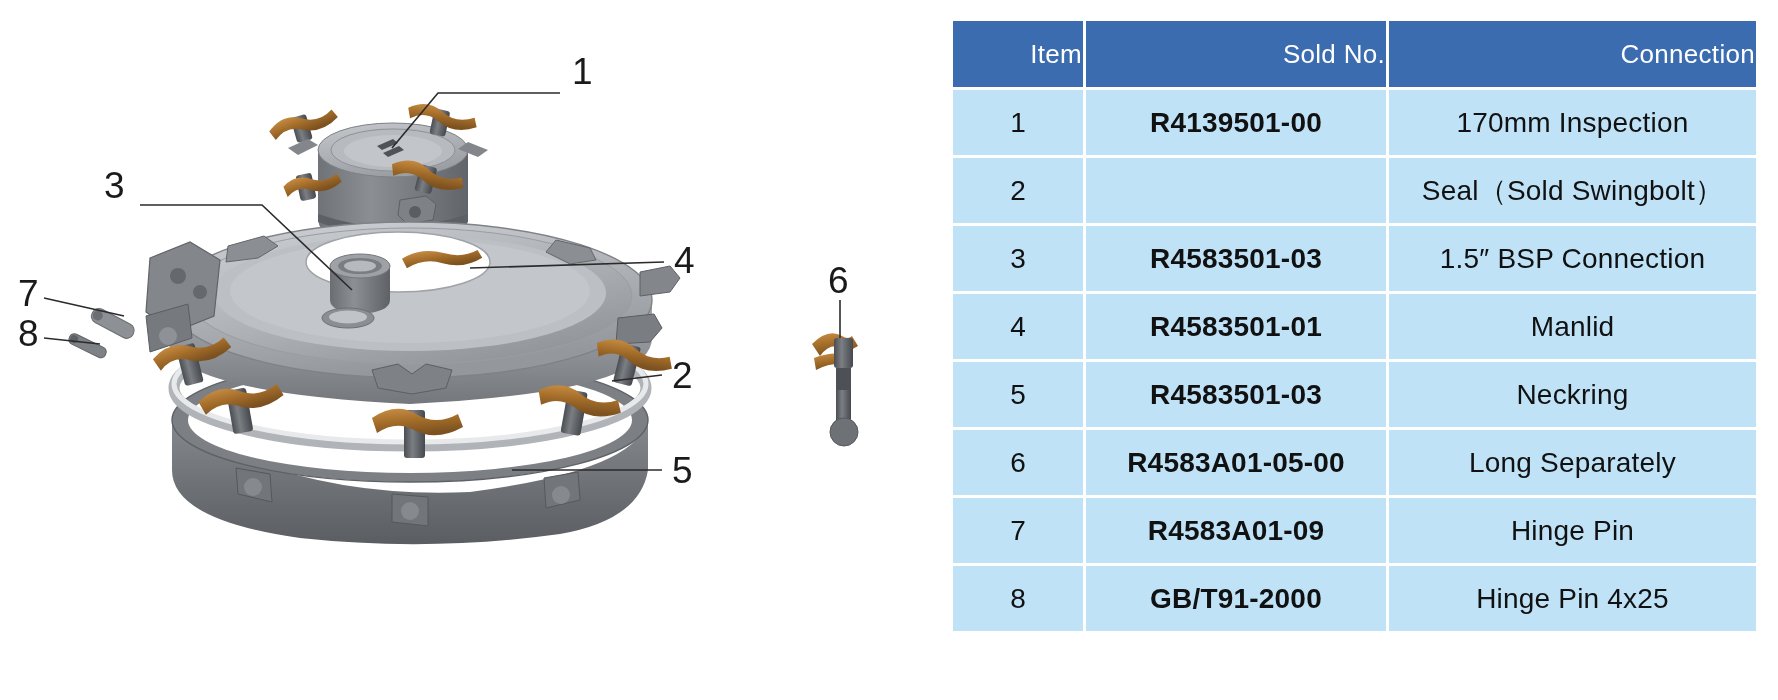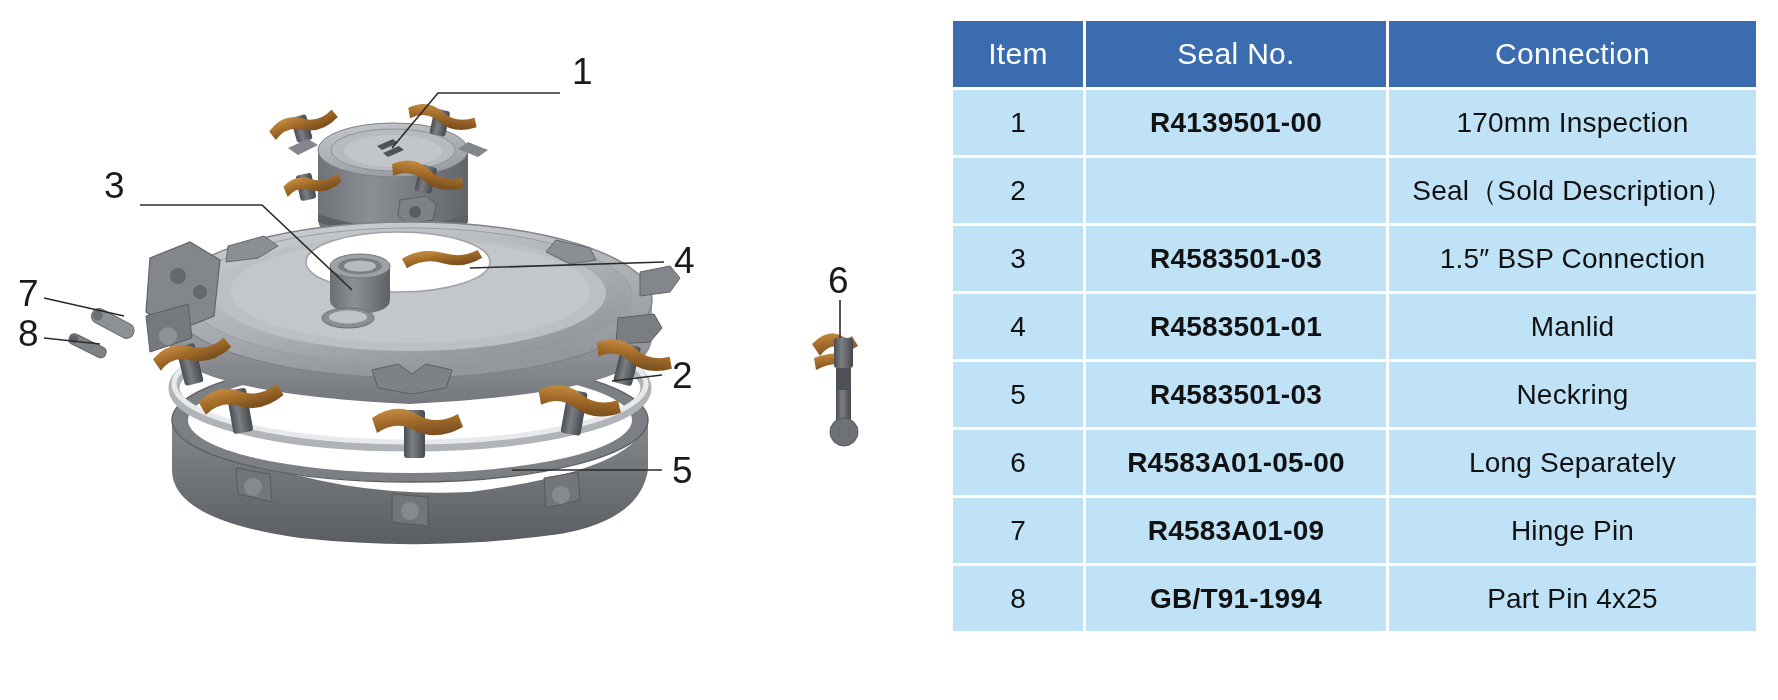--- a/index.html
+++ b/index.html
@@ -11,21 +11,21 @@
   #illoSvg{display:block;}
 
   .callout-num{font-family:"Liberation Sans",sans-serif;font-size:37px;fill:#1a1a1a;}
   .leader{stroke:#2b2b2b;stroke-width:1.6;fill:none;}
 
   
   #parts-table-wrap{position:absolute;left:950px;top:18px;width:800px;}
   table.parts{border-collapse:separate;border-spacing:3px;width:800px;table-layout:fixed;}
   table.parts th{
     background:#3b6cb0;color:#ffffff;font-weight:normal;
-    font-size:30px;height:64px;text-align:center;vertical-align:middle;
+    font-size:26px;height:64px;text-align:right;vertical-align:middle;
     letter-spacing:.3px;
   }
   table.parts td{
     background:#bfe2f7;color:#111111;font-size:28px;height:63px;
     text-align:center;vertical-align:middle;
   }
   col.c-item{width:130px;}
   col.c-part{width:300px;}
   col.c-desc{width:367px;}
   td.item-cell{font-size:29px;}
@@ -294,34 +294,34 @@
   <div id="parts-table-wrap">
     <table class="parts">
       <colgroup>
         <col class="c-item">
           <col class="c-part">
           <col class="c-desc">
       </colgroup>
       <thead>
         <tr>
           <th>Item</th>
-          <th>Seal No.</th>
+          <th>Sold No.</th>
           <th>Connection</th>
         </tr>
       </thead>
       <tbody>
         <tr>
           <td class="item-cell">1</td>
           <td class="part-cell">R4139501-00</td>
           <td class="desc-cell">170mm Inspection</td>
         </tr>
         <tr>
           <td class="item-cell">2</td>
           <td class="part-cell"></td>
-          <td class="desc-cell">Seal（Sold Description）</td>
+          <td class="desc-cell">Seal（Sold Swingbolt）</td>
         </tr>
         <tr>
           <td class="item-cell">3</td>
           <td class="part-cell">R4583501-03</td>
           <td class="desc-cell">1.5″ BSP Connection</td>
         </tr>
         <tr>
           <td class="item-cell">4</td>
           <td class="part-cell">R4583501-01</td>
           <td class="desc-cell">Manlid</td>
@@ -336,20 +336,20 @@
           <td class="part-cell">R4583A01-05-00</td>
           <td class="desc-cell">Long Separately</td>
         </tr>
         <tr>
           <td class="item-cell">7</td>
           <td class="part-cell">R4583A01-09</td>
           <td class="desc-cell">Hinge Pin</td>
         </tr>
         <tr>
           <td class="item-cell">8</td>
-          <td class="part-cell">GB/T91-1994</td>
-          <td class="desc-cell">Part Pin 4x25</td>
+          <td class="part-cell">GB/T91-2000</td>
+          <td class="desc-cell">Hinge Pin 4x25</td>
         </tr>
       </tbody>
     </table>
   </div>
 
 </div>
 
 </body></html>

